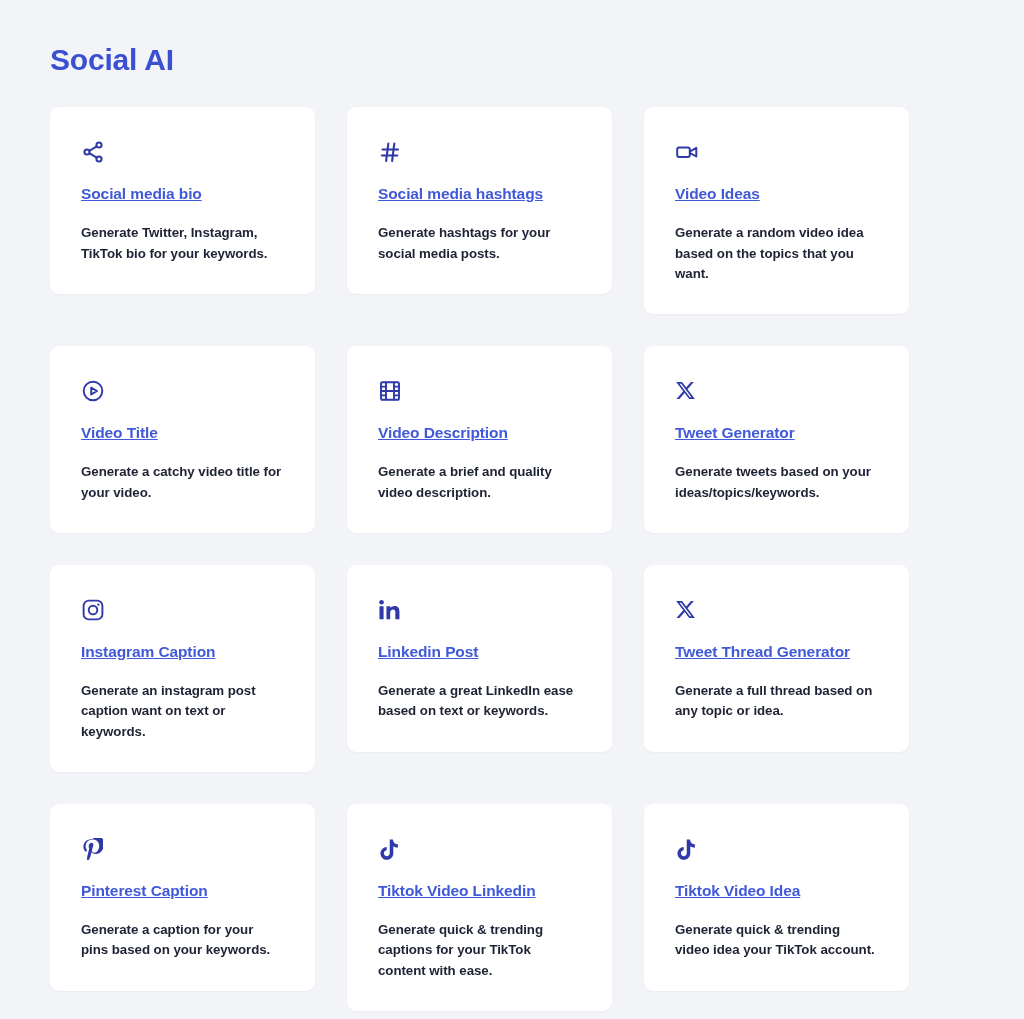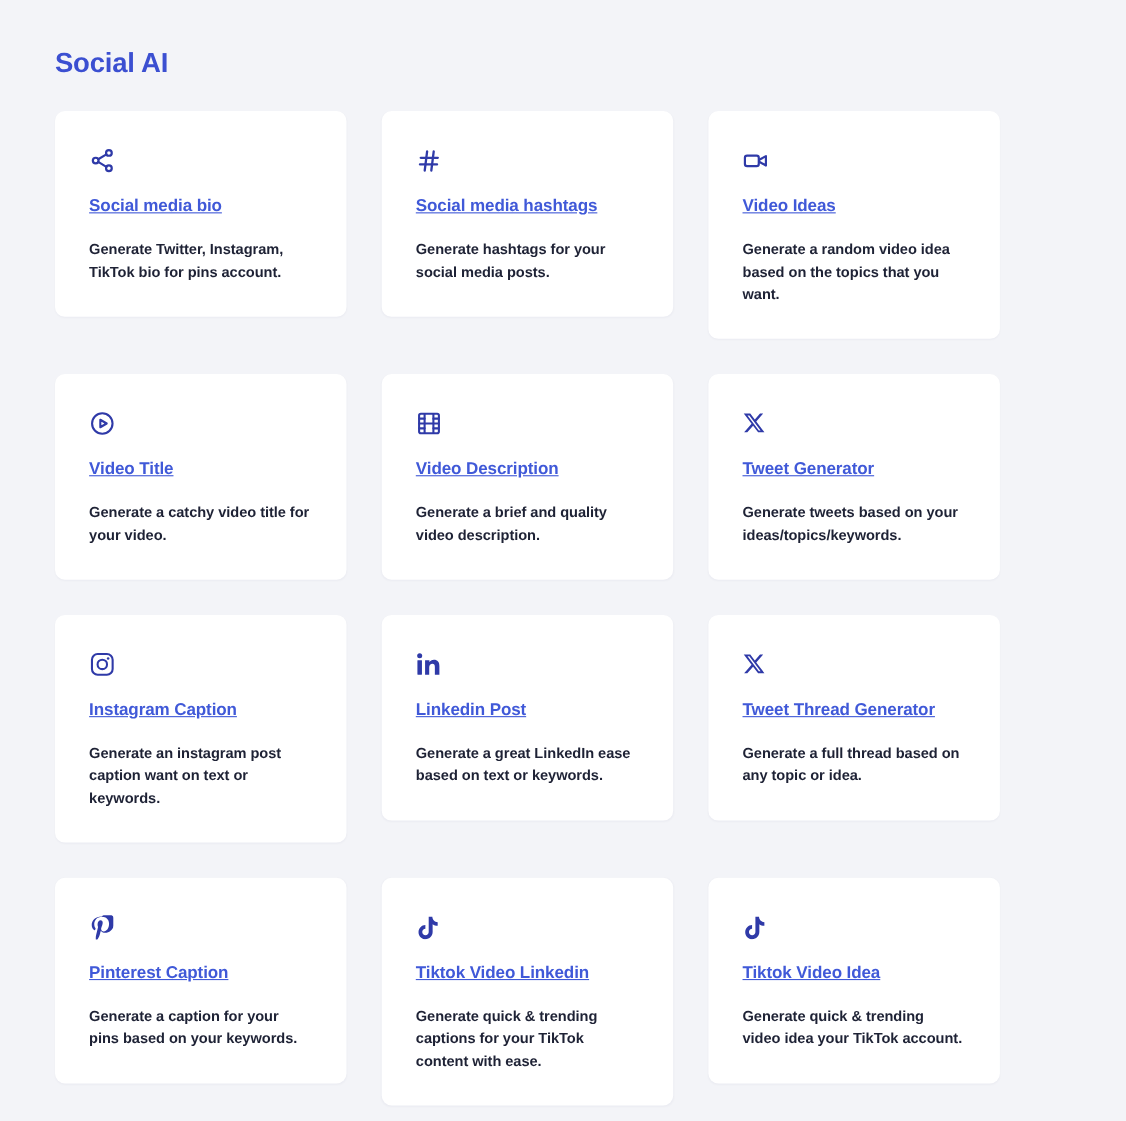--- a/index.html
+++ b/index.html
@@ -15,21 +15,21 @@
 
   .page {
     width: 1024px;
     height: 1019px;
     background: #f3f4f8;
     padding: 42px 50px 0 50px;
     overflow: hidden;
   }
 
   .page-title {
-    font-size: 25px;
+    font-size: 30px;
     font-weight: bold;
     color: #3b4fd1;
     letter-spacing: -0.2px;
     margin-bottom: 29px;
     line-height: 1.2;
   }
 
   .card-grid {
     display: grid;
     grid-template-columns: repeat(3, 265px);
@@ -84,21 +84,21 @@
         <div class="card-icon">
           <svg width="24" height="24" viewBox="0 0 24 24" fill="none" stroke="currentColor" stroke-width="2" stroke-linecap="round" stroke-linejoin="round">
             <circle cx="18" cy="5" r="2.6"></circle>
             <circle cx="6" cy="12" r="2.6"></circle>
             <circle cx="18" cy="19" r="2.6"></circle>
             <line x1="8.3" y1="10.8" x2="15.7" y2="6.3"></line>
             <line x1="8.3" y1="13.2" x2="15.7" y2="17.7"></line>
           </svg>
         </div>
         <div class="card-title">Social media bio</div>
-        <div class="card-desc">Generate Twitter, Instagram, TikTok bio for pins account.</div>
+        <div class="card-desc">Generate Twitter, Instagram, TikTok bio for your keywords.</div>
       </div>
       <div class="card">
         <div class="card-icon">
           <svg width="24" height="24" viewBox="0 0 24 24" fill="none" stroke="currentColor" stroke-width="2.1" stroke-linecap="round" stroke-linejoin="round">
             <line x1="4.5" y1="9.5" x2="20" y2="9.5"></line>
             <line x1="3.8" y1="15.5" x2="19.3" y2="15.5"></line>
             <line x1="10.3" y1="3.6" x2="8.1" y2="21"></line>
             <line x1="16.3" y1="3.6" x2="14.1" y2="21"></line>
           </svg>
         </div>

